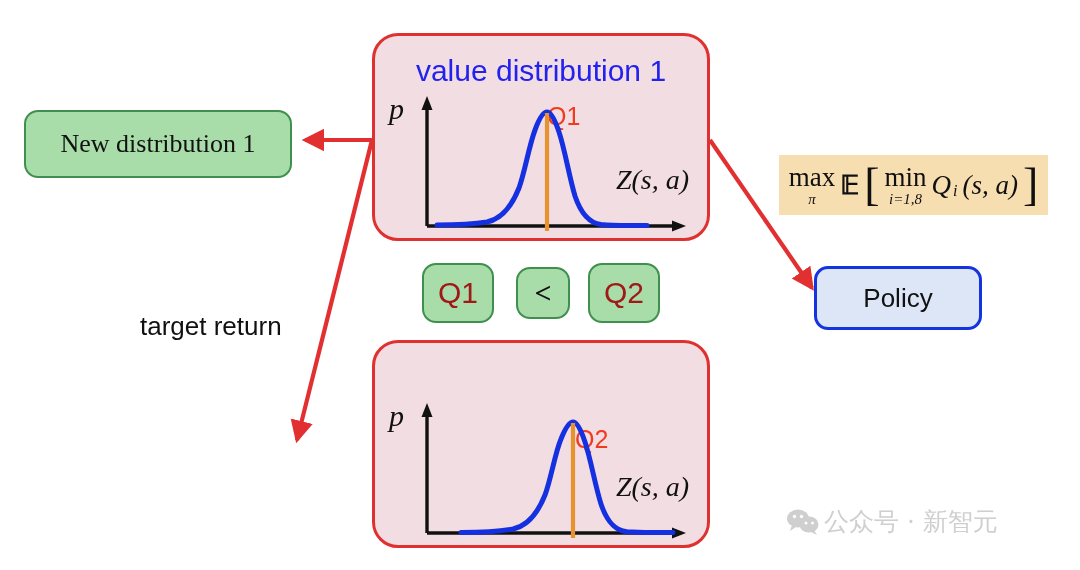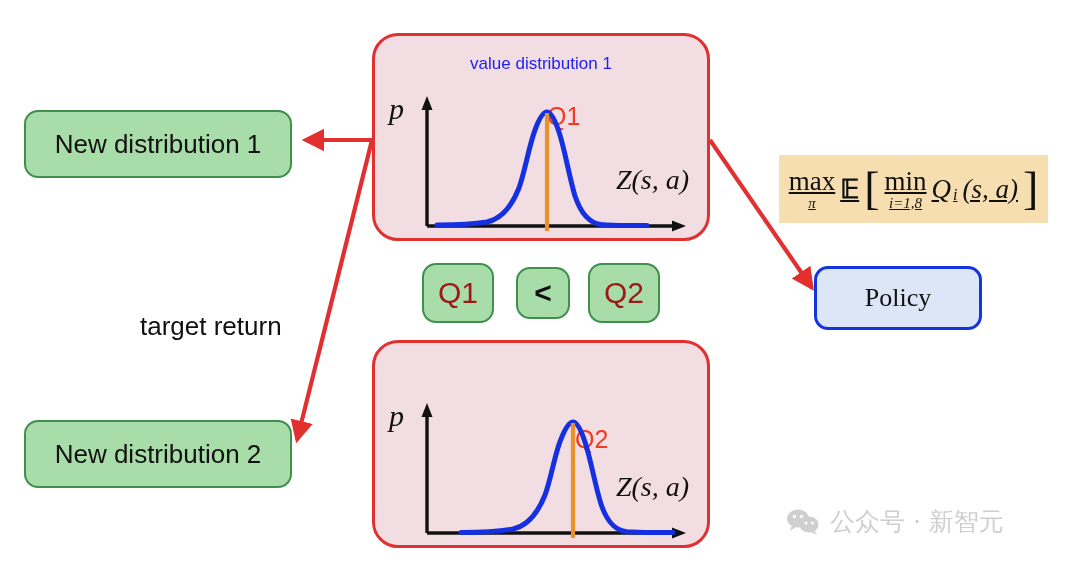--- a/index.html
+++ b/index.html
@@ -36,30 +36,30 @@
     justify-content: center;
     text-align: center;
   }
 
   .node-green {
     background: #a8dca8;
     border: 2.5px solid #3f8f4f;
     border-radius: 14px;
     color: #111111;
     font-size: 26px;
-    font-family: Liberation Sans, sans-serif;
+    font-family: Liberation Serif, serif;
   }
 
   .node-blue {
     background: #dce6f7;
     border: 3px solid #1434e0;
     border-radius: 14px;
     color: #111111;
     font-size: 26px;
-    font-family: Liberation Serif, serif;
+    font-family: Liberation Sans, sans-serif;
   }
 
   .node-pink {
     background: #f2dde3;
     border: 3px solid #e03131;
     border-radius: 26px;
   }
 
   .node-tan {
     background: #f6deb0;
@@ -81,21 +81,21 @@
   }
 
   
   .panel-title {
     position: absolute;
     width: 100%;
     text-align: center;
     top: 18px;
     left: 0;
     color: #2222ee;
-    font-size: 17px;
+    font-size: 30px;
     font-family: "Liberation Sans", sans-serif;
   }
   .plot-wrap {
     position: absolute;
     left: 0; top: 0;
     width: 100%;
     height: 100%;
   }
   .axis-label-p {
     position: absolute;
@@ -160,21 +160,21 @@
   }
   .fsym { font-size: 27px; font-family: "Liberation Serif", serif; }
   .fital { font-style: italic; }
   .fsub { font-size: 16px; font-style: italic; vertical-align: sub; }
 
   
   #watermark {
     position: absolute;
     display: flex;
     align-items: center;
-    gap: 10px;
+    gap: 4px;
     color: #cfcfcf;
     font-size: 25px;
     font-family: "DejaVu Sans", sans-serif;
     white-space: nowrap;
   }
 </style>
 </head>
 <body>
 
 <div id="canvas">
@@ -190,23 +190,20 @@
 
     <path d="M 372,140 L 297,440" stroke="#e23030" stroke-width="4.2" fill="none" marker-end="url(#ah)"></path>
 
     <path d="M 710,140 L 812,288" stroke="#e23030" stroke-width="4.2" fill="none" marker-end="url(#ah)"></path>
   </svg>
 
   <div class="node node-green" style="left:24px; top:110px; width:268px; height:68px;">
     <span>New distribution 1</span>
   </div>
 
-  <div class="node node-green" style="left:24px; top:420px; width:268px; height:68px;">
-    <span>New distribution 2</span>
-  </div>
 
   <div class="free-text" style="left:140px; top:265px;">target return</div>
 
   <div class="node node-pink" style="left:372px; top:33px; width:338px; height:208px;">
     <div class="plot-wrap">
       <div class="panel-title">value distribution 1</div>
 
       <div class="axis-label-p">p</div>
 
       <div class="axis-label-z">Z(s, a)</div>
@@ -268,21 +265,21 @@
   </div>
 
   <div class="node node-green qchip-op" style="left:516px; top:267px; width:54px; height:52px;">
     <span>&lt;</span>
   </div>
 
   <div class="node node-green qchip" style="left:588px; top:263px; width:72px; height:60px;">
     <span>Q2</span>
   </div>
 
-  <div class="node node-tan formula" style="left:779px; top:155px; width:269px; height:68px;text-decoration:underline;">
+  <div class="node node-tan formula" style="left:779px; top:155px; width:269px; height:60px;">
     <span style="display:flex; align-items:center; gap:5px;">
       <span class="op-stack">
         <span class="op-main">max</span>
         <span class="op-sub">π</span>
       </span>
       <span class="fsym" style="font-weight:700; font-size:26px;">𝔼</span>
       <span class="bracket">[</span>
       <span class="op-stack">
         <span class="op-main">min</span>
         <span class="op-sub">i=1,8</span>

